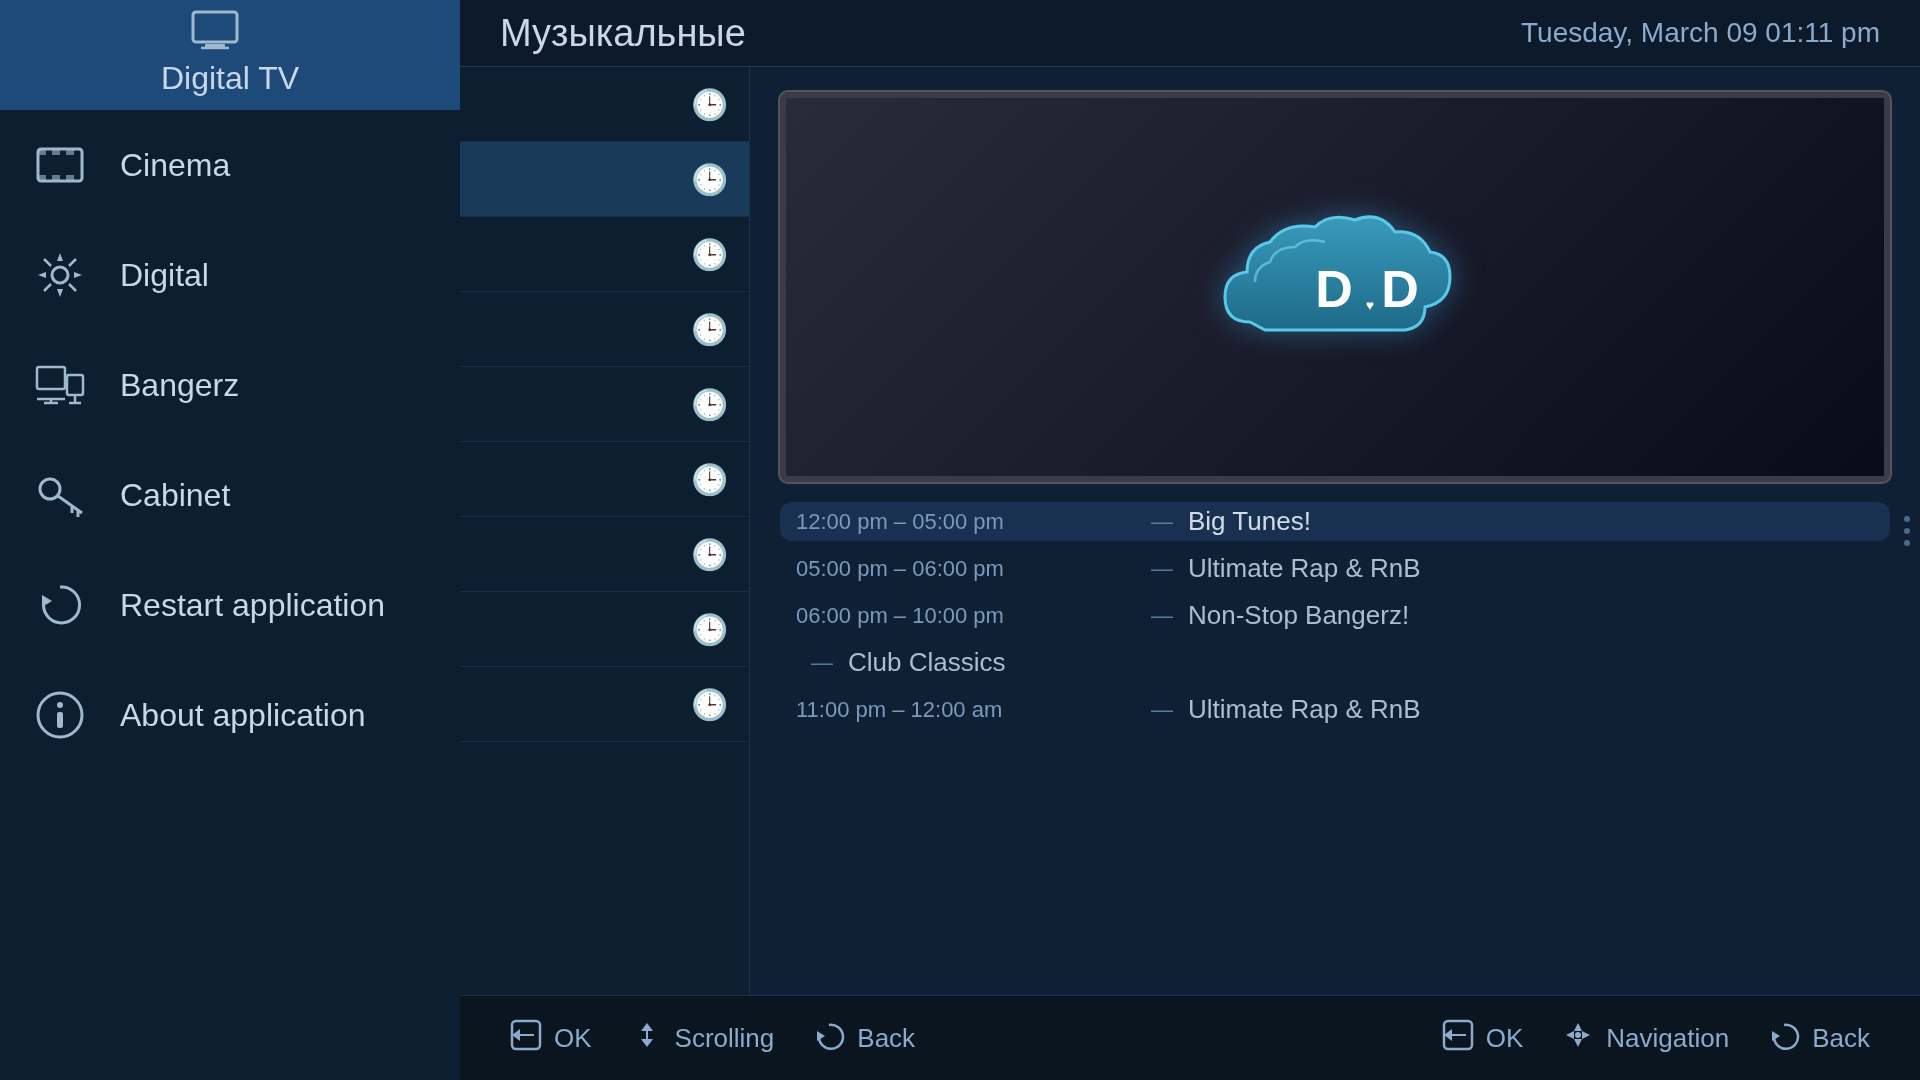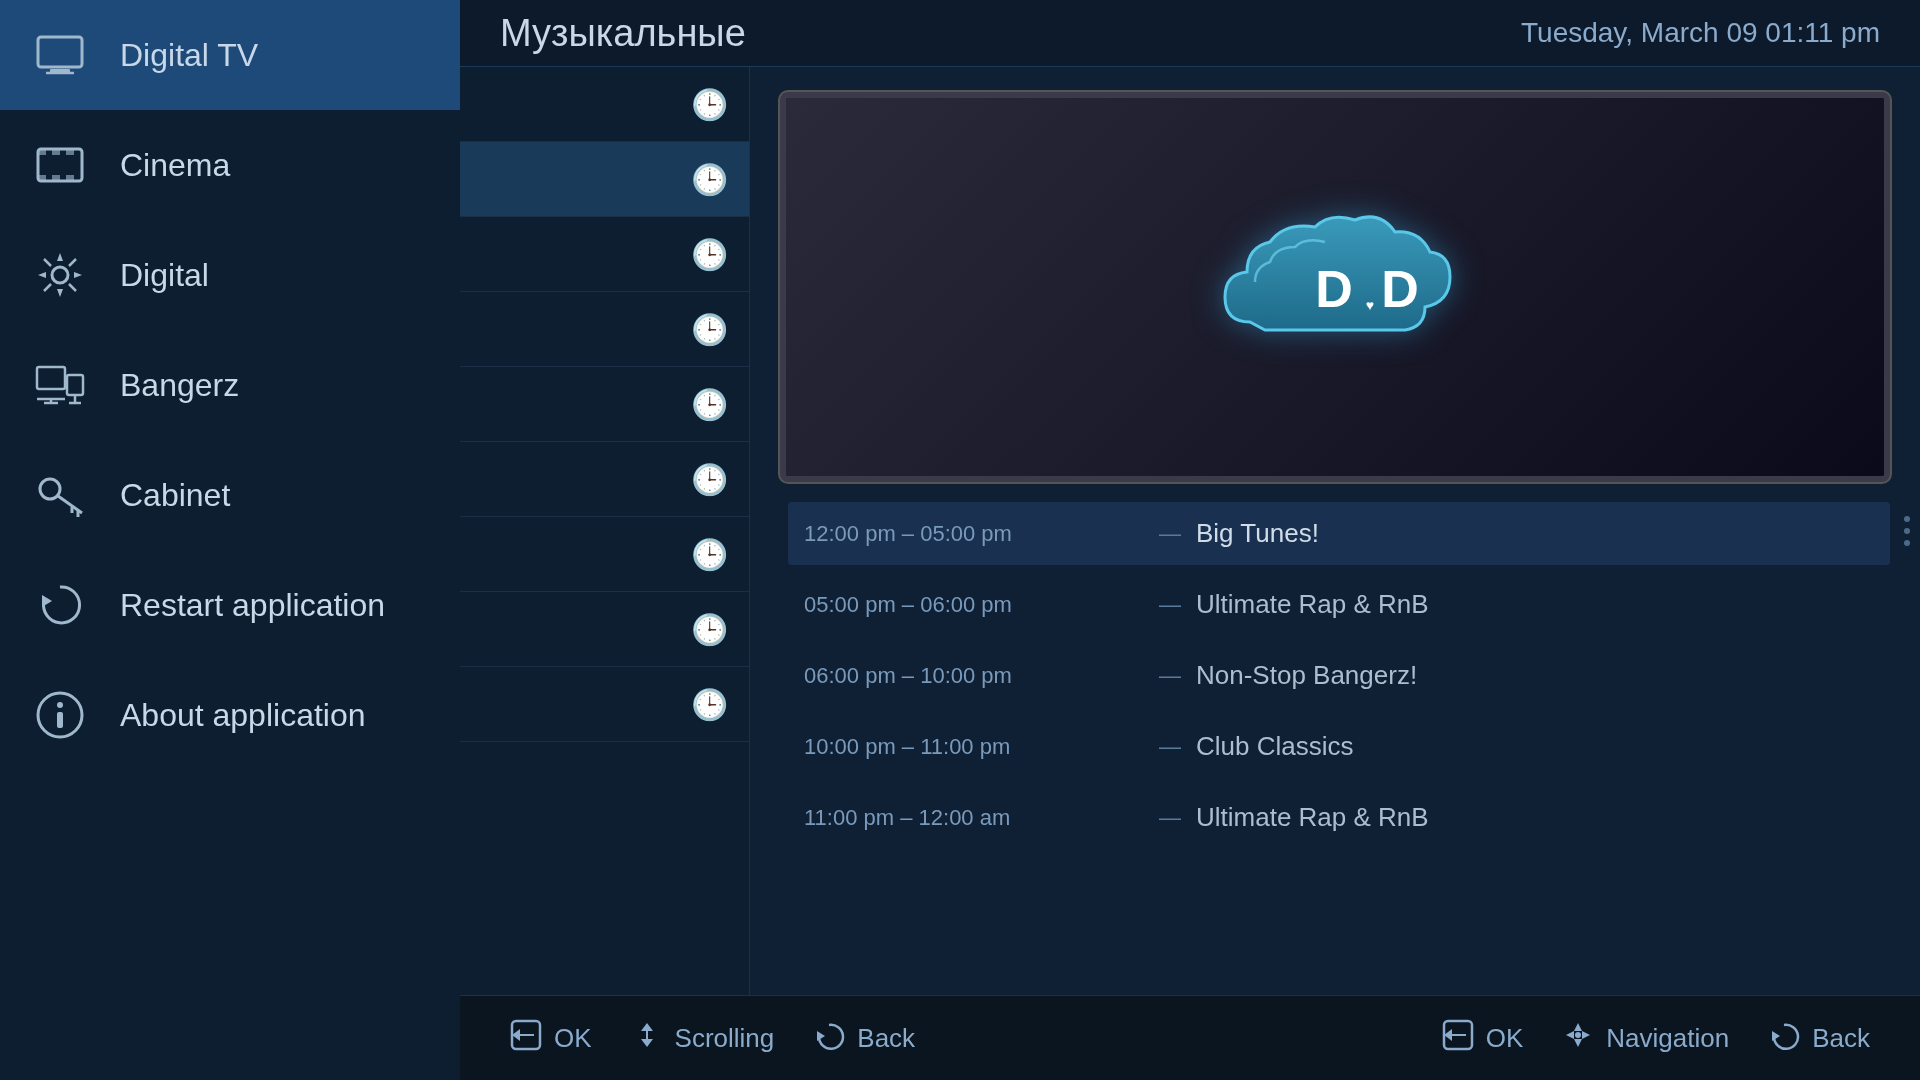--- a/index.html
+++ b/index.html
@@ -33,20 +33,21 @@
       display: flex;
       align-items: center;
       padding: 0 30px;
       height: 110px;
       cursor: pointer;
       transition: background 0.2s;
     }
 
     .sidebar-item.active {
       background: #1e4a7a;
+      flex-direction: column;
     }
 
     .sidebar-icon {
       width: 60px;
       height: 60px;
       margin-right: 30px;
       display: flex;
       align-items: center;
       justify-content: center;
       flex-shrink: 0;
@@ -165,25 +166,24 @@
 
     .program-list {
       display: flex;
       flex-direction: column;
       gap: 8px;
     }
 
     .program-item {
       display: flex;
       align-items: center;
-      padding: 16px 16px;
-      border-radius: 4px;
+      padding: 4px 16px;
+      border-radius: 12px;
       font-size: 22px;
       color: #8aabcc;
-      margin-left: 8px;
     }
 
     .program-item.current {
       background: #1a3050;
       color: #c8d8e8;
     }
 
     .program-time {
       color: #7a9abc;
       min-width: 340px;
@@ -417,21 +417,20 @@
             <span class="program-time">05:00 pm – 06:00 pm</span>
             <span class="program-dash">—</span>
             <span class="program-name">Ultimate Rap &amp; RnB</span>
           </div>
           <div class="program-item">
             <span class="program-time">06:00 pm – 10:00 pm</span>
             <span class="program-dash">—</span>
             <span class="program-name">Non-Stop Bangerz!</span>
           </div>
           <div class="program-item">
-            <span class="program-time">10:00 pm – 11:00 pm</span>
             <span class="program-dash">—</span>
             <span class="program-name">Club Classics</span>
           </div>
           <div class="program-item">
             <span class="program-time">11:00 pm – 12:00 am</span>
             <span class="program-dash">—</span>
             <span class="program-name">Ultimate Rap &amp; RnB</span>
           </div>
         </div>
       </div>

